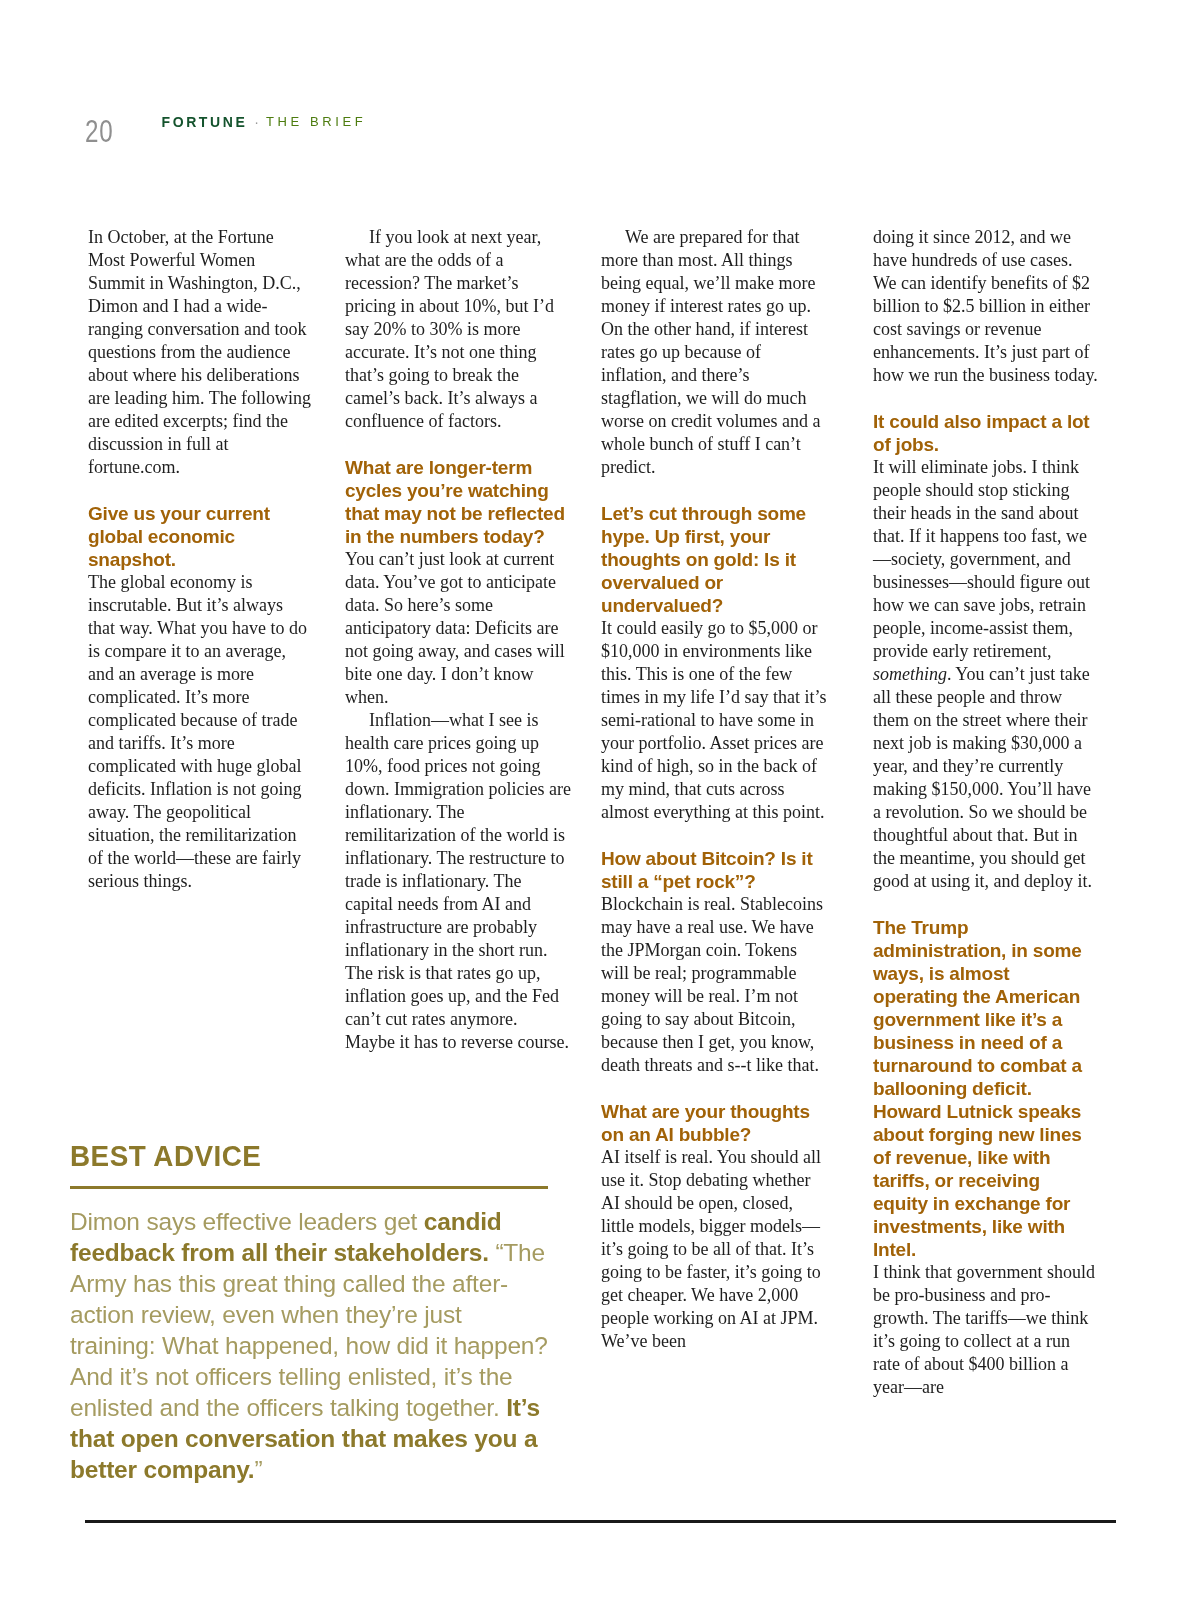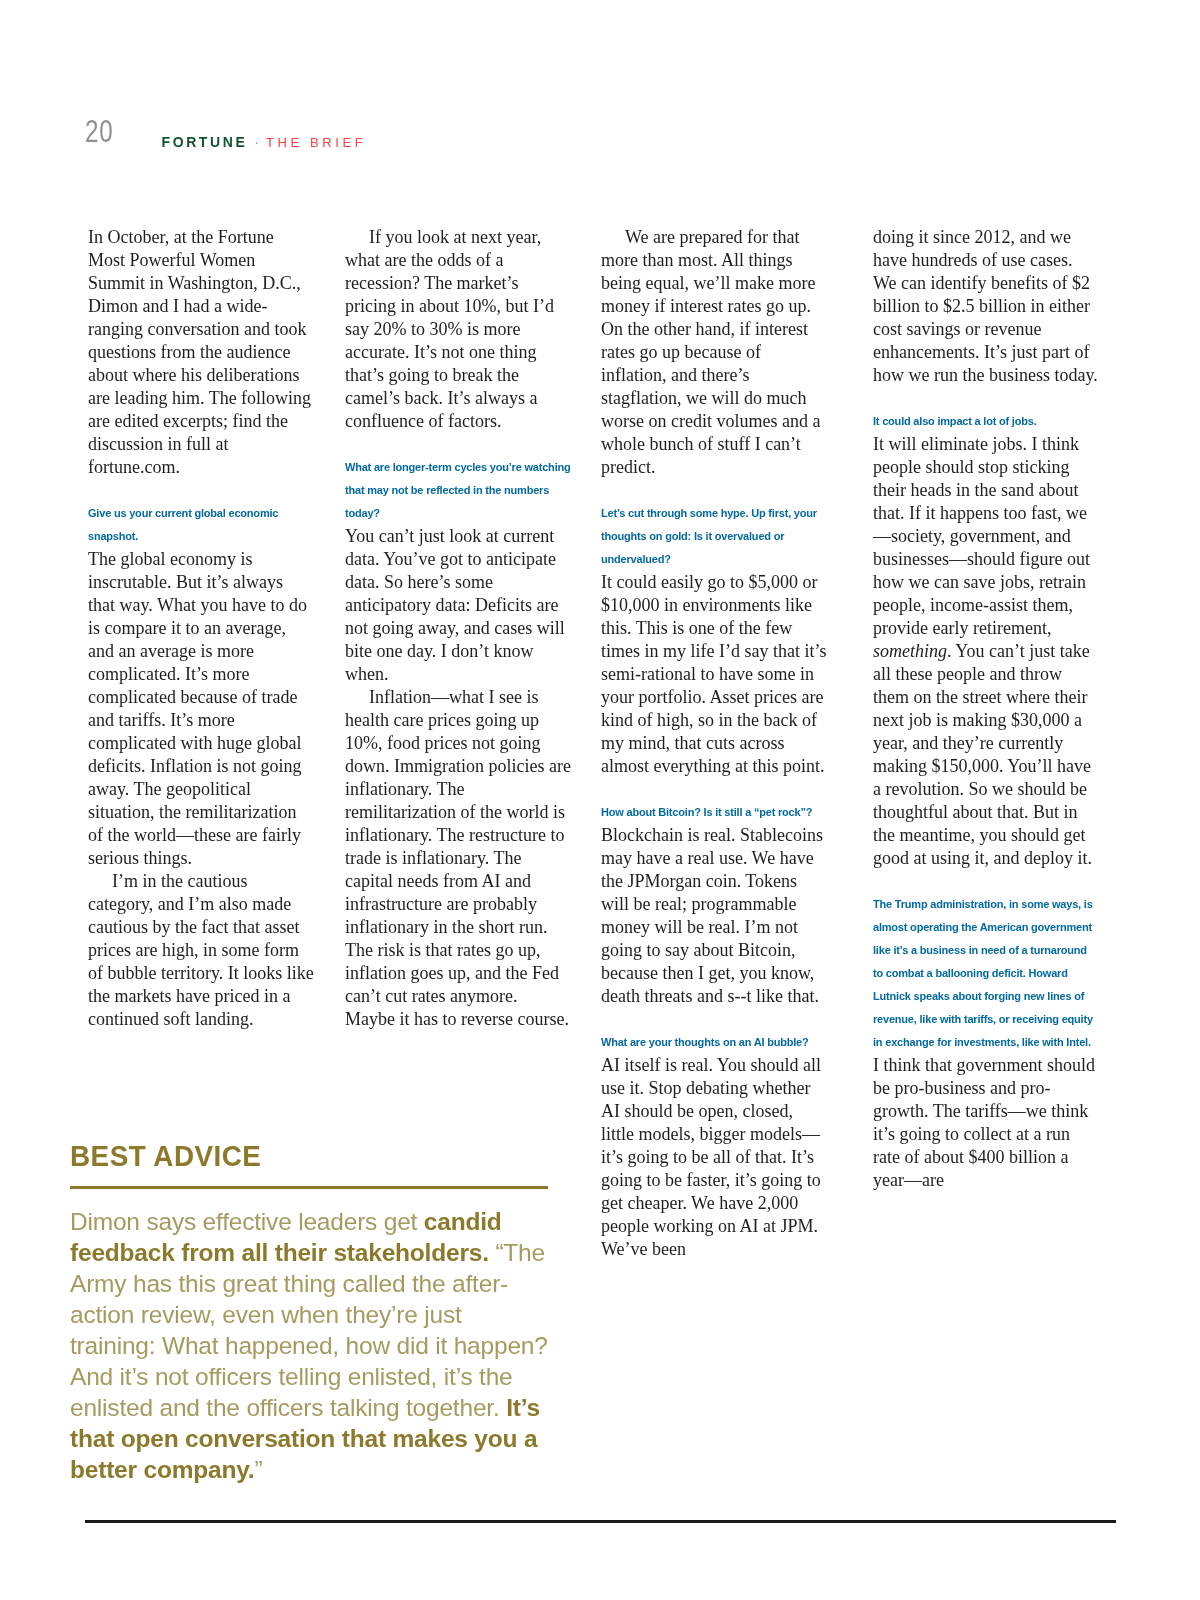--- a/index.html
+++ b/index.html
@@ -1,49 +1,49 @@
 <!DOCTYPE html>
 <html><head>
 <meta charset="utf-8">
 <style>
   html,body{margin:0;padding:0;background:#ffffff;}
   .page{
     position:relative;width:1200px;height:1600px;background:#ffffff;
     overflow:hidden;font-family:"Liberation Serif",serif;
   }
   
-  .hdr{position:absolute;top:114px;left:85px;display:flex;align-items:flex-end;}
+  .hdr{position:absolute;top:114px;left:85px;display:flex;align-items:flex-start;}
   .folio{
     font-family:"Liberation Sans",sans-serif;font-size:31px;font-weight:400;
     color:#8f8f8f;letter-spacing:1px;transform:scaleX(.78);transform-origin:left bottom;
   }
   .brand{
     margin-left:40px;font-family:"Liberation Sans",sans-serif;font-size:14px;
     font-weight:bold;letter-spacing:2.6px;color:#14532d;
   }
   .sepdot{margin:0 7px;color:#9a9a9a;font-family:"Liberation Sans",sans-serif;font-size:14px;}
   .section{
     font-family:"Liberation Sans",sans-serif;font-size:13px;letter-spacing:3.6px;
-    color:#ef4444;font-weight:400;
+    color:#4d7c0f;font-weight:400;
   }
   
   .col{
     position:absolute;top:226px;width:226px;
     font-size:18px;line-height:23px;color:#1e1e1e;text-align:left;
   }
   .col-0{left:88px;}
   .col-1{left:345px;}
   .col-2{left:601px;}
   .col-3{left:857px;margin-left:16px;}
   .col p{margin:0;}
   .col p.body{font-family:"Liberation Serif",serif;}
   .col p.indent{text-indent:24px;}
   .col p.question{
     font-family:"Liberation Sans",sans-serif;font-weight:bold;
-    font-size:11px;line-height:23px;color:#0369a1;
+    font-size:19px;line-height:23px;color:#a16207;
     margin-top:23px;letter-spacing:-0.2px;
   }
   .col .italic{font-style:italic;text-align:center;}
   
   .best-advice{position:absolute;left:70px;top:1140px;width:478px;}
   .ba-title{
     margin:0;font-family:"Liberation Sans",sans-serif;font-weight:bold;
     font-size:29px;letter-spacing:.5px;color:#8c792b;transform:scaleX(.96);
     transform-origin:left;
   }
@@ -66,21 +66,20 @@
     <span class="brand">FORTUNE</span>
     <span class="sepdot">·</span>
     <span class="section">THE BRIEF</span>
   </header>
 
   <main>
     <div class="col col-0" id="col-0">
         <p class="body">In October, at the Fortune Most Powerful Women Summit in Washington, D.C., Dimon and I had a wide-ranging conversation and took questions from the audience about where his deliberations are leading him. The following are edited excerpts; find the discussion in full at fortune.com.</p>
         <p class="question">Give us your current global economic snapshot.</p>
         <p class="body">The global economy is inscrutable. But it’s always that way. What you have to do is compare it to an average, and an average is more complicated. It’s more complicated because of trade and tariffs. It’s more complicated with huge global deficits. Inflation is not going away. The geopolitical situation, the remilitarization of the world—these are fairly serious things.</p>
-        <p class="body indent">I’m in the cautious category, and I’m also made cautious by the fact that asset prices are high, in some form of bubble territory. It looks like the markets have priced in a continued soft landing.</p>
       </div>
     <div class="col col-1" id="col-1">
         <p class="body indent">If you look at next year, what are the odds of a recession? The market’s pricing in about 10%, but I’d say 20% to 30% is more accurate. It’s not one thing that’s going to break the camel’s back. It’s always a confluence of factors.</p>
         <p class="question">What are longer-term cycles you’re watching that may not be reflected in the numbers today?</p>
         <p class="body">You can’t just look at current data. You’ve got to anticipate data. So here’s some anticipatory data: Deficits are not going away, and cases will bite one day. I don’t know when.</p>
         <p class="body indent">Inflation—what I see is health care prices going up 10%, food prices not going down. Immigration policies are inflationary. The remilitarization of the world is inflationary. The restructure to trade is inflationary. The capital needs from AI and infrastructure are probably inflationary in the short run. The risk is that rates go up, inflation goes up, and the Fed can’t cut rates anymore. Maybe it has to reverse course.</p>
       </div>
     <div class="col col-2" id="col-2">
         <p class="body indent">We are prepared for that more than most. All things being equal, we’ll make more money if interest rates go up. On the other hand, if interest rates go up because of inflation, and there’s stagflation, we will do much worse on credit volumes and a whole bunch of stuff I can’t predict.</p>
         <p class="question">Let’s cut through some hype. Up first, your thoughts on gold: Is it overvalued or undervalued?</p>

